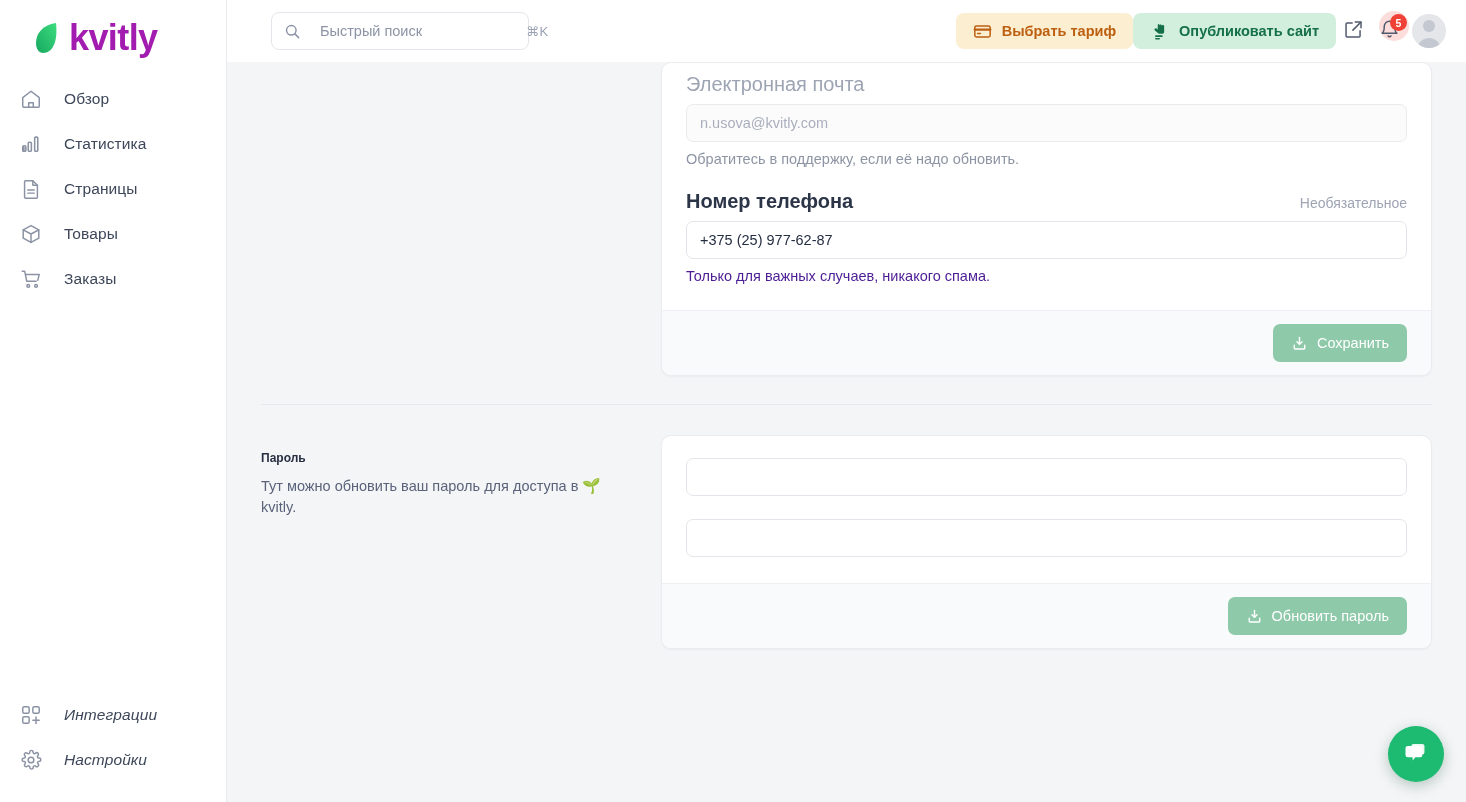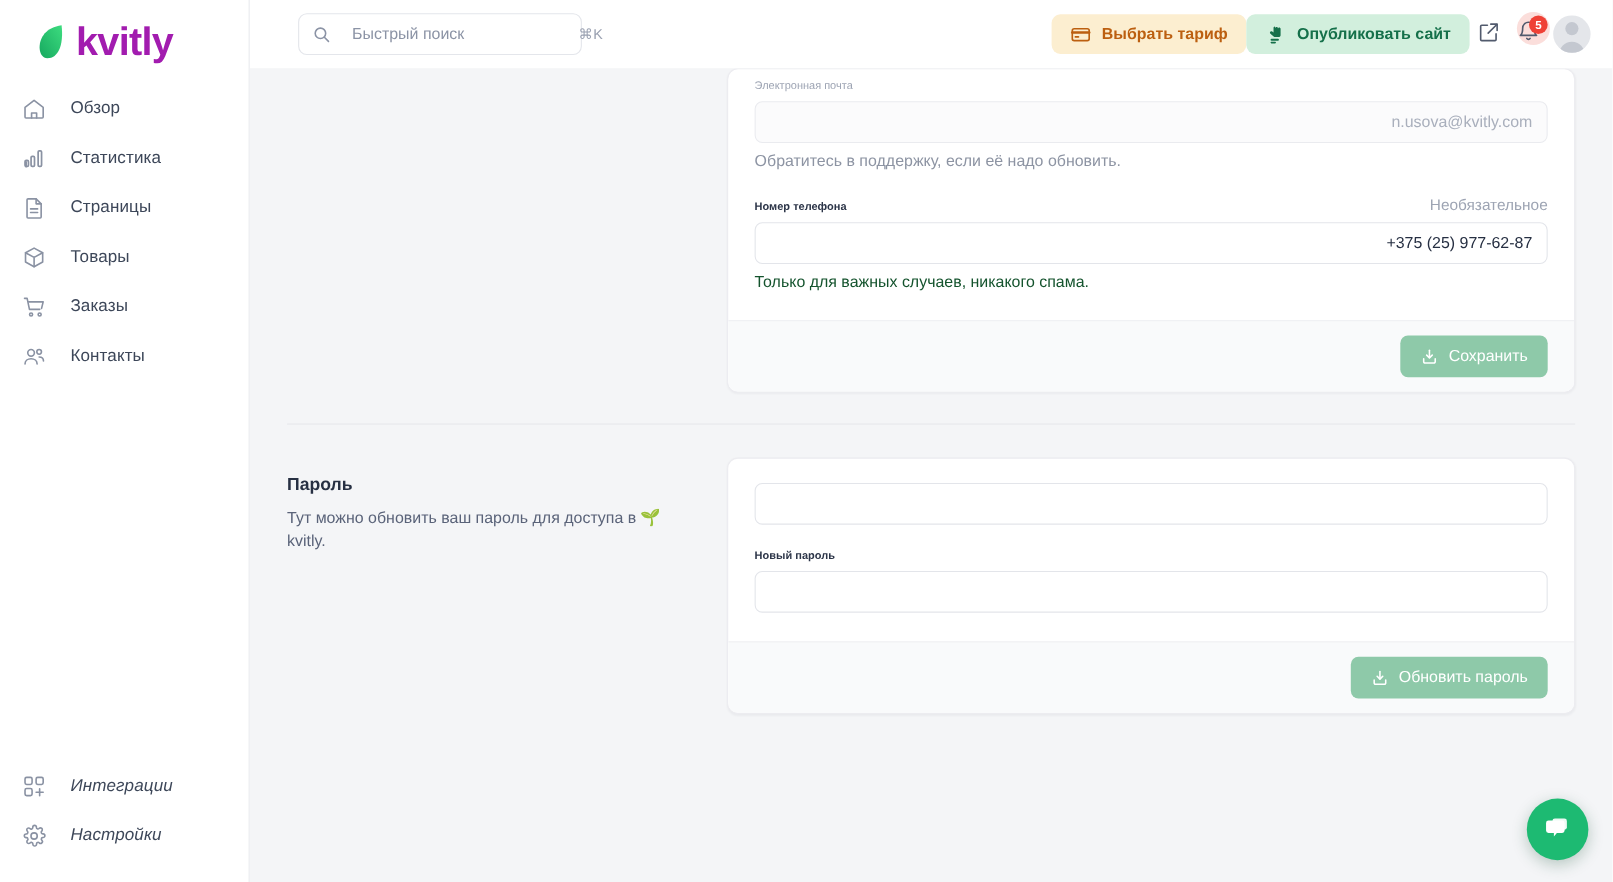--- a/index.html
+++ b/index.html
@@ -128,21 +128,21 @@
   .content {
     flex: 1 1 auto;
     position: relative;
     overflow: hidden;
     padding: 0 34px 0 34px;
   }
   .content-inner { max-width: 1180px; }
 
   .section { display: flex; gap: 0; padding-top: 0; }
   .section-aside { width: 400px; flex: 0 0 400px; padding-right: 40px; padding-top: 16px; }
-  .section-title { font-size: 16px; font-weight: 600; color: #273043; margin-bottom: 10px; }
+  .section-title { font-size: 12px; font-weight: 600; color: #273043; margin-bottom: 10px; }
   .section-desc { font-size: 14.5px; color: #5a6379; line-height: 1.45; max-width: 355px; }
 
   .card {
     flex: 1 1 auto;
     background: #ffffff;
     border-radius: 10px;
     border: 1px solid #ececf0;
     box-shadow: 0 1px 2px rgba(20,24,40,0.045);
     overflow: hidden;
     max-width: 773px;
@@ -151,35 +151,35 @@
   .card-footer {
     background: #f9fafb;
     border-top: 1px solid #eff0f3;
     padding: 13px 24px;
     display: flex; justify-content: flex-end;
   }
 
   .field { margin-bottom: 0; }
   .field + .field { margin-top: 23px; }
   .field-head { display: flex; align-items: baseline; justify-content: space-between; margin-bottom: 8px; }
-  .field-label { font-size: 10px; font-weight: 600; color: #2c3548; }
+  .field-label { font-size: 20px; font-weight: 600; color: #2c3548; }
   .field-label.muted { color: #9da4b3; font-weight: 400; }
   .field-optional { font-size: 14px; color: #9da4b3; }
   .input {
     width: 100%; height: 38px;
     border: 1px solid #e3e5ea; border-radius: 7px;
     padding: 0 13px;
     font-size: 14.5px; color: #262f42;
     font-family: inherit;
-    outline: none; background: #fff; text-align: right;
+    outline: none; background: #fff;
   }
   .input.disabled { background: #fbfbfc; color: #a9afbc; border-color: #eaebef; }
   .input::placeholder { color: #a9afbc; }
   .field-hint { font-size: 14.5px; color: #8d94a3; margin-top: 9px; }
-  .field-hint.dark { color: #14532d; }
+  .field-hint.dark { color: #4c1d95; }
 
   .btn-action {
     height: 38px; border-radius: 7px; border: 0;
     background: #8ec9a9; color: #ffffff;
     font-size: 14.5px; font-family: inherit;
     display: flex; align-items: center; gap: 9px;
     padding: 0 18px; cursor: pointer; white-space: nowrap;
   }
   .btn-action .bico { display: flex; flex: 0 0 auto; }
 
@@ -274,31 +274,20 @@
           <svg width="22" height="22" viewBox="0 0 24 24" fill="none" stroke="#8a92a3" stroke-width="1.6" stroke-linecap="round" stroke-linejoin="round">
             <path d="M2.5 3.5 h2.6 l2.3 11 h10.2"></path>
             <path d="M6.6 7 H21 l-1.6 6.5"></path>
             <circle cx="9" cy="19.5" r="1.5"></circle>
             <circle cx="17.5" cy="19.5" r="1.5"></circle>
           </svg>
         </span>
         <span class="nav-label">Заказы</span>
       </div>
 
-      <div class="nav-item">
-        <span class="nav-icon">
-          <svg width="22" height="22" viewBox="0 0 24 24" fill="none" stroke="#8a92a3" stroke-width="1.6" stroke-linecap="round" stroke-linejoin="round">
-            <circle cx="9" cy="8.5" r="3.3"></circle>
-            <path d="M3 19.5 c0-3.3 2.7-5.2 6-5.2 s6 1.9 6 5.2"></path>
-            <circle cx="17" cy="7.5" r="2.3"></circle>
-            <path d="M17 12.6 c2.6 0 4.3 1.5 4.3 4"></path>
-          </svg>
-        </span>
-        <span class="nav-label">Контакты</span>
-      </div>
     </nav>
 
     <div class="nav-bottom">
       <div class="nav-item">
         <span class="nav-icon">
           <svg width="22" height="22" viewBox="0 0 24 24" fill="none" stroke="#8a92a3" stroke-width="1.6" stroke-linecap="round" stroke-linejoin="round">
             <rect x="3" y="3" width="7" height="7" rx="1.6"></rect>
             <rect x="14" y="3" width="7" height="7" rx="1.6"></rect>
             <rect x="3" y="14" width="7" height="7" rx="1.6"></rect>
             <path d="M17.5 14.2 v7 M14 17.7 h7"></path>
@@ -438,23 +427,20 @@
           </div>
 
           <div class="card">
             <div class="card-body">
 
               <div class="field">
                 <input class="input" type="password" placeholder="" style="">
               </div>
 
               <div class="field">
-                <div class="field-head">
-                  <span class="field-label">Новый пароль</span>
-                </div>
                 <input class="input" type="password" placeholder="" style="">
               </div>
 
             </div>
 
             <div class="card-footer">
               <button class="btn-action">
                 <span class="bico">
                   <svg width="17" height="17" viewBox="0 0 24 24" fill="none" stroke="#ffffff" stroke-width="2" stroke-linecap="round" stroke-linejoin="round">
                     <path d="M12 3.4 v9.4"></path>

